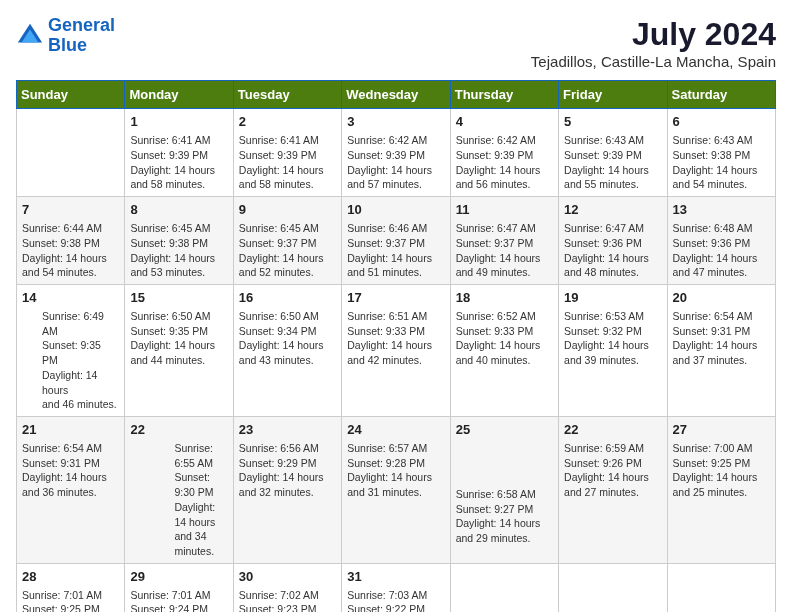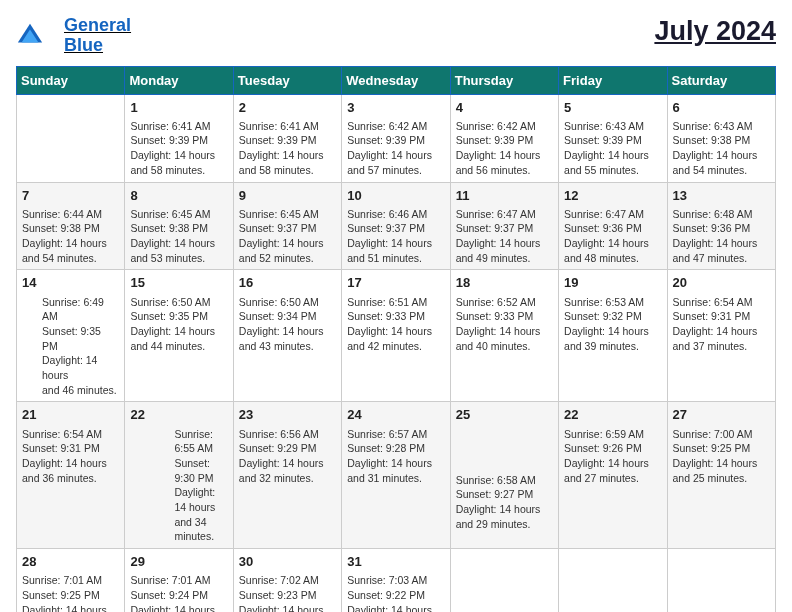--- a/index.html
+++ b/index.html
@@ -12,56 +12,54 @@
     }
     .header-area {
       display: flex;
       justify-content: space-between;
       align-items: flex-start;
       margin-bottom: 10px;
     }
     .logo {
       display: flex;
       align-items: center;
-      gap: 20px;
-      text-decoration: underline;
+      gap: 4px;
     }
     .logo-text {
       font-size: 18px;
       font-weight: bold;
       color: #1a1a2e;
       line-height: 1.1;
     }
     .logo-text span {
       color: #1565c0;
     }
     .logo-icon {
       width: 28px;
       height: 28px;
     }
     .title-area {
       text-align: right;
     }
     .month-title {
-      font-size: 27px;
+      font-size: 32px;
       font-weight: bold;
       color: #1a1a2e;
-      text-decoration: underline;
     }
     .location-title {
       font-size: 15px;
       color: #333;
     }
     table {
       width: 100%;
       border-collapse: collapse;
       font-size: 11px;
     }
     thead tr th {
-      background-color: #0f766e;
+      background-color: #4d7c0f;
       color: #fff;
       padding: 6px 4px;
       text-align: left;
       font-size: 13px;
       font-weight: bold;
       border: 1px solid #1565c0;
     }
     tbody tr td {
       border: 1px solid #ccc;
       vertical-align: top;
@@ -100,20 +98,21 @@
       <polygon points="15,2 28,22 2,22" fill="#1565c0"></polygon>
       <polygon points="15,8 24,22 6,22" fill="#42a5f5"></polygon>
     </svg>
     <div class="logo-text">
       <div><span>General</span></div>
       <div><span>Blue</span></div>
     </div>
   </div>
   <div class="title-area">
     <div class="month-title">July 2024</div>
+    <div class="location-title">Tejadillos, Castille-La Mancha, Spain</div>
   </div>
 </div>
 
 <table>
   <thead>
     <tr id="days-header">
         <th>Sunday</th>
         <th>Monday</th>
         <th>Tuesday</th>
         <th>Wednesday</th>

